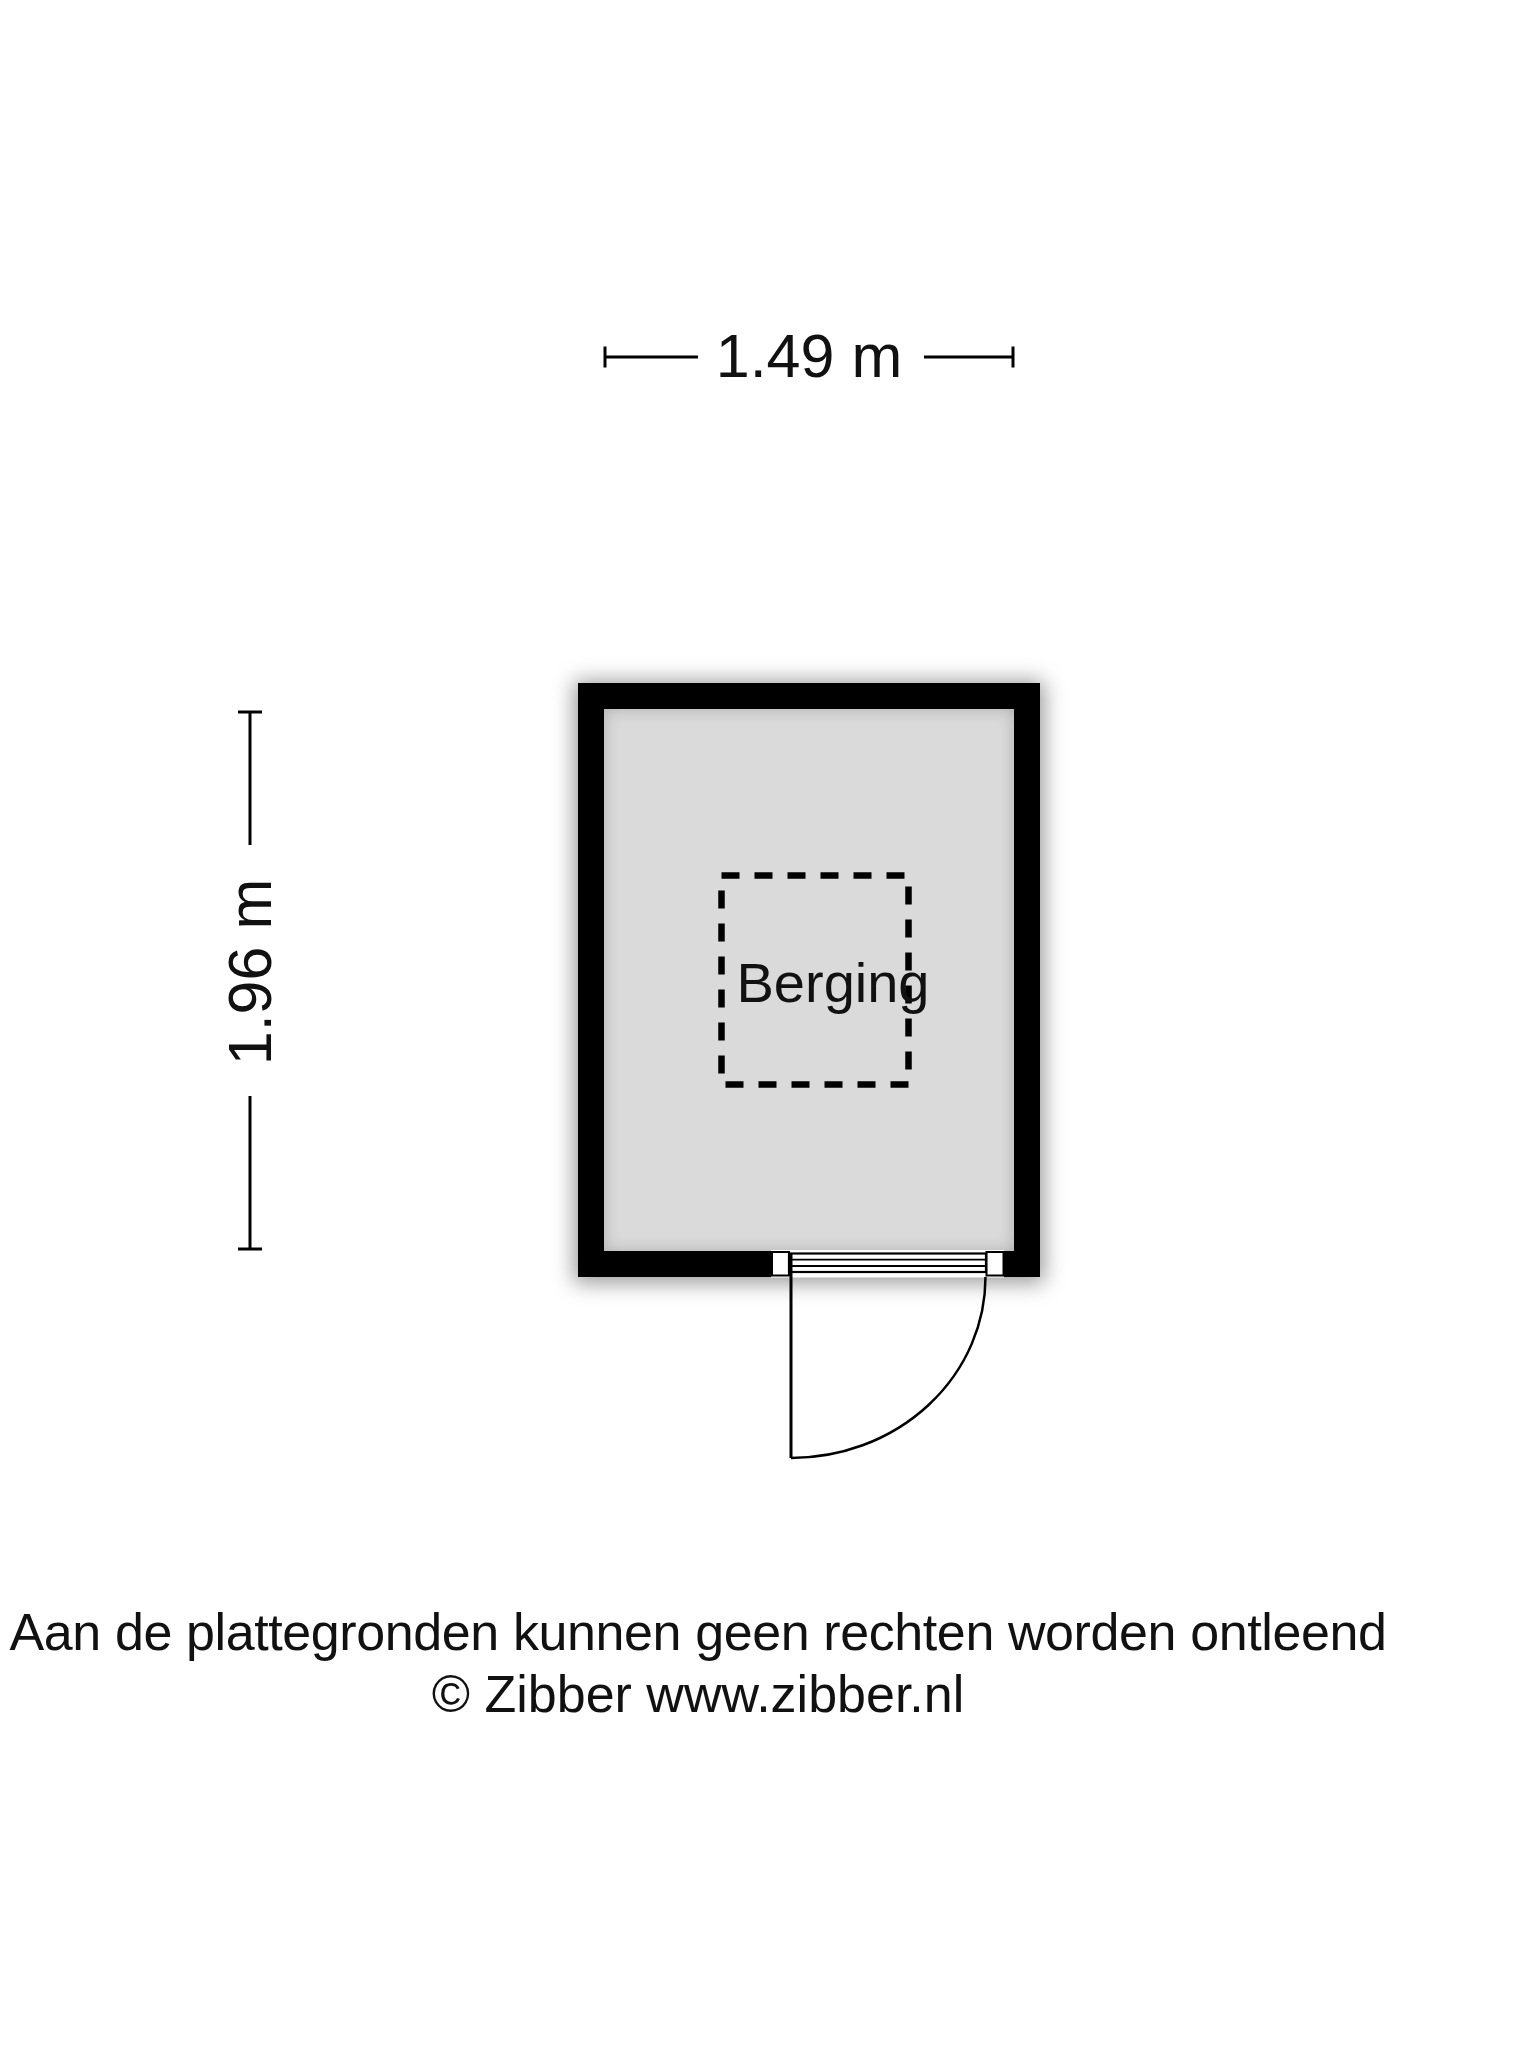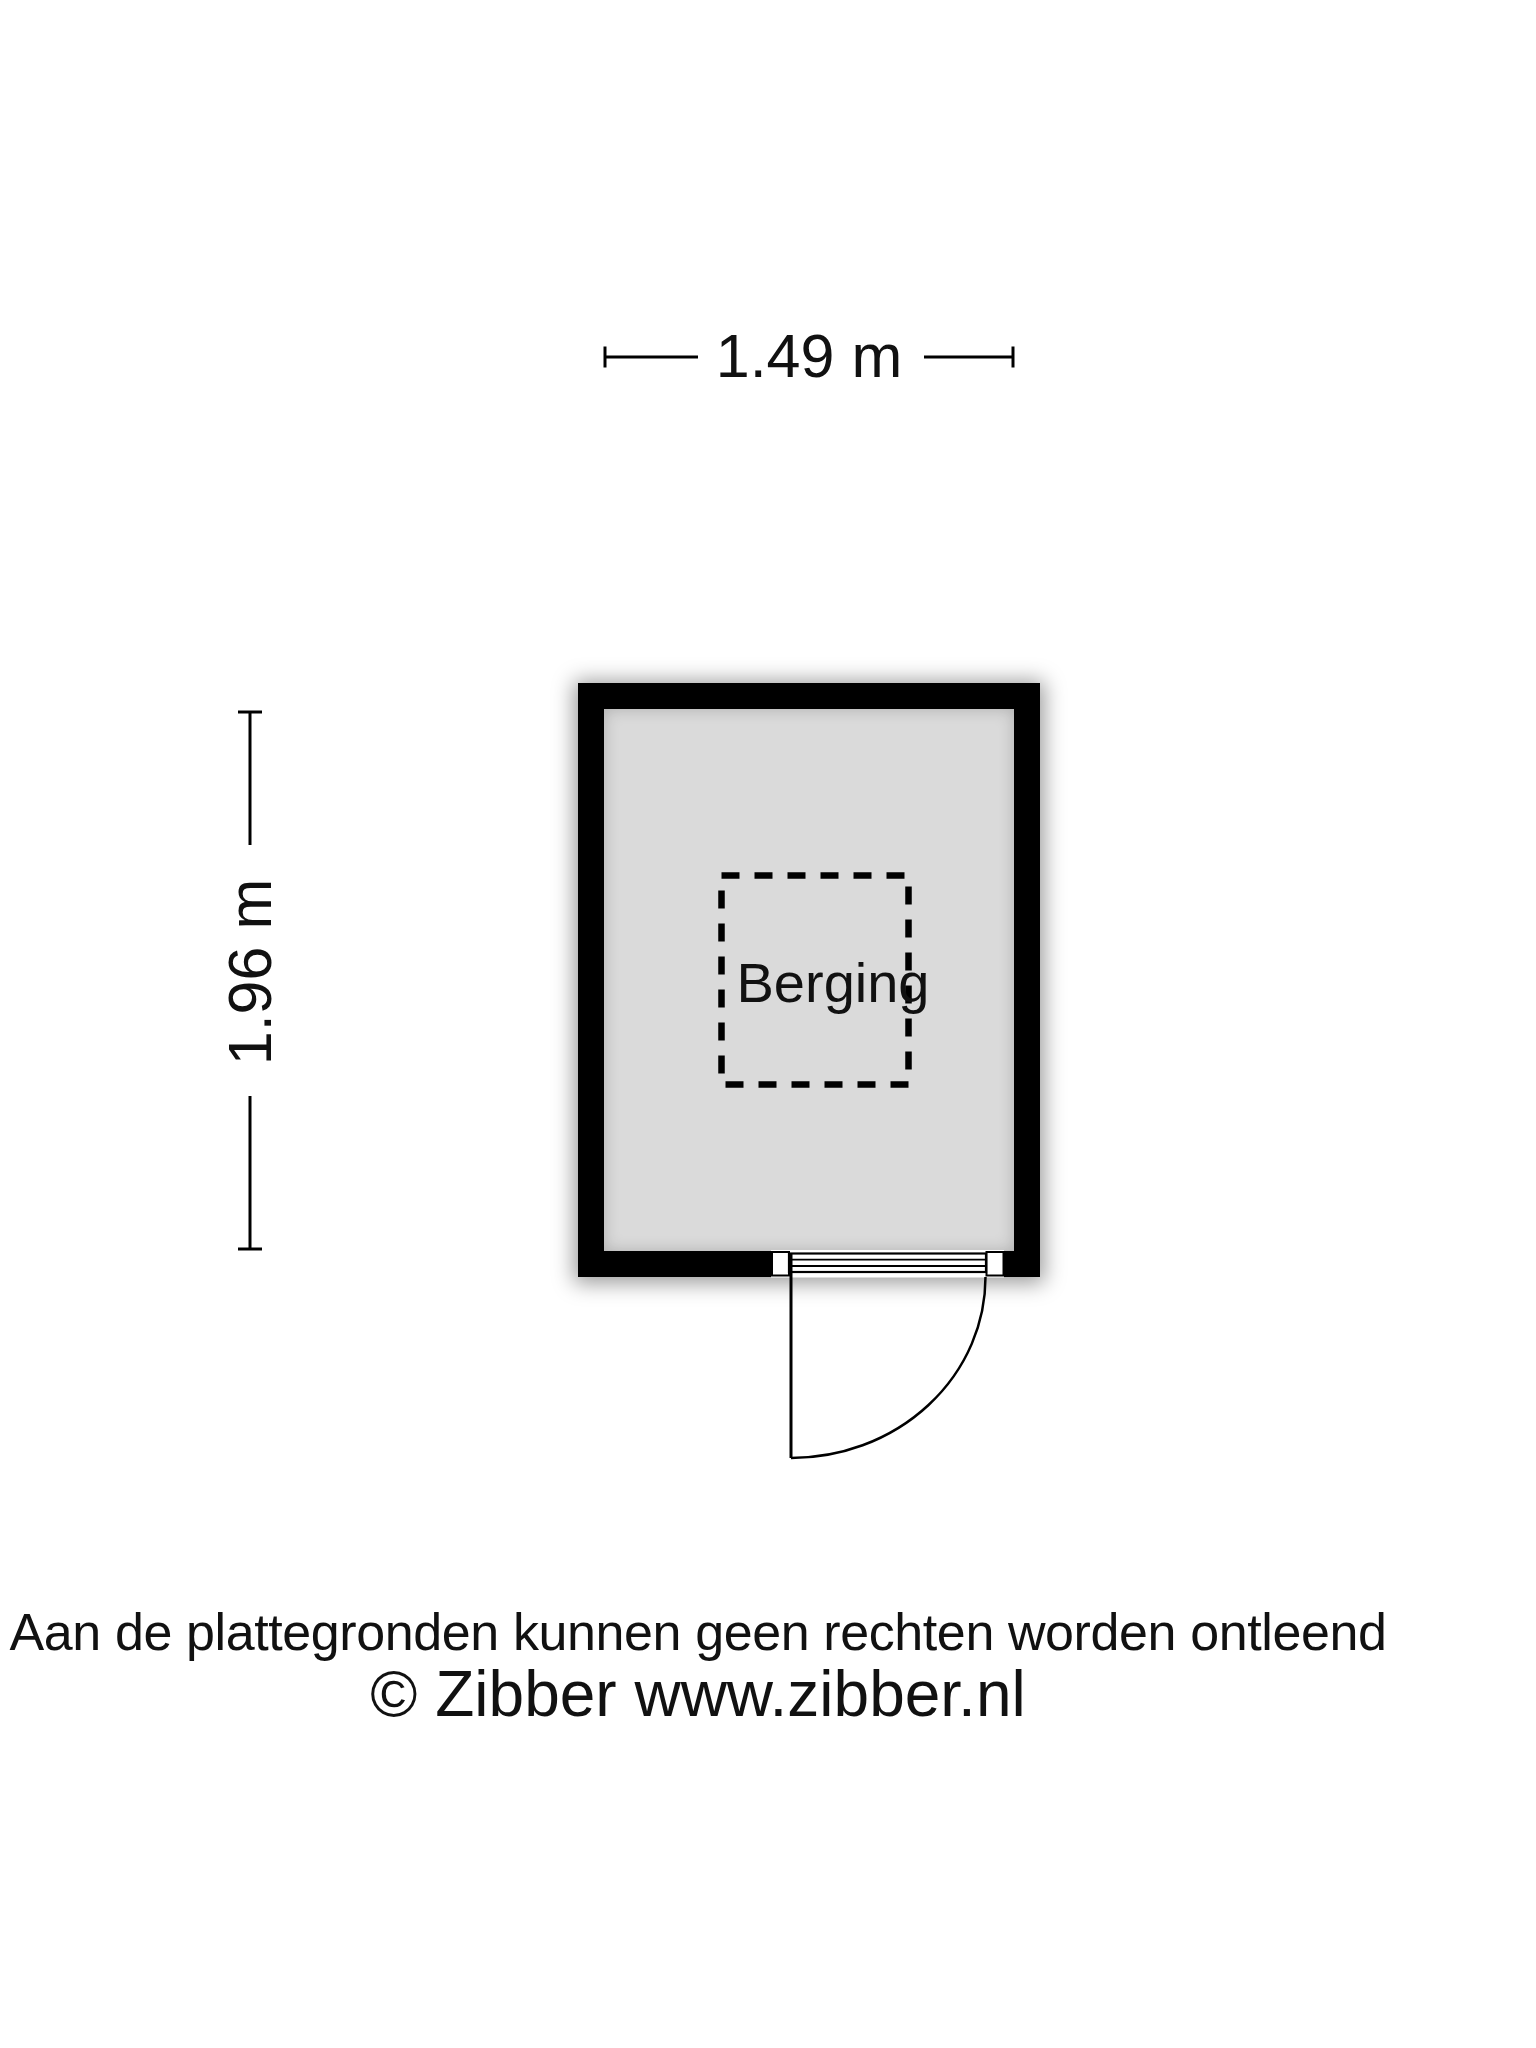--- a/index.html
+++ b/index.html
@@ -57,21 +57,21 @@
   }
   .footer{
     position:absolute;
     left:0;top:1601px;width:1396px;
     text-align:center;color:var(--color-text);
   }
   .footer .line1{
     font-size:52px;line-height:62px;letter-spacing:-0.4px;white-space:nowrap;
   }
   .footer .line2{
-    font-size:64px;line-height:62px;white-space:nowrap;
+    font-size:52px;line-height:62px;white-space:nowrap;
   }
 </style>
 </head>
 <body>
 
 <div class="canvas">
 
   <div class="room">
     <div class="floor"></div>
   </div>

